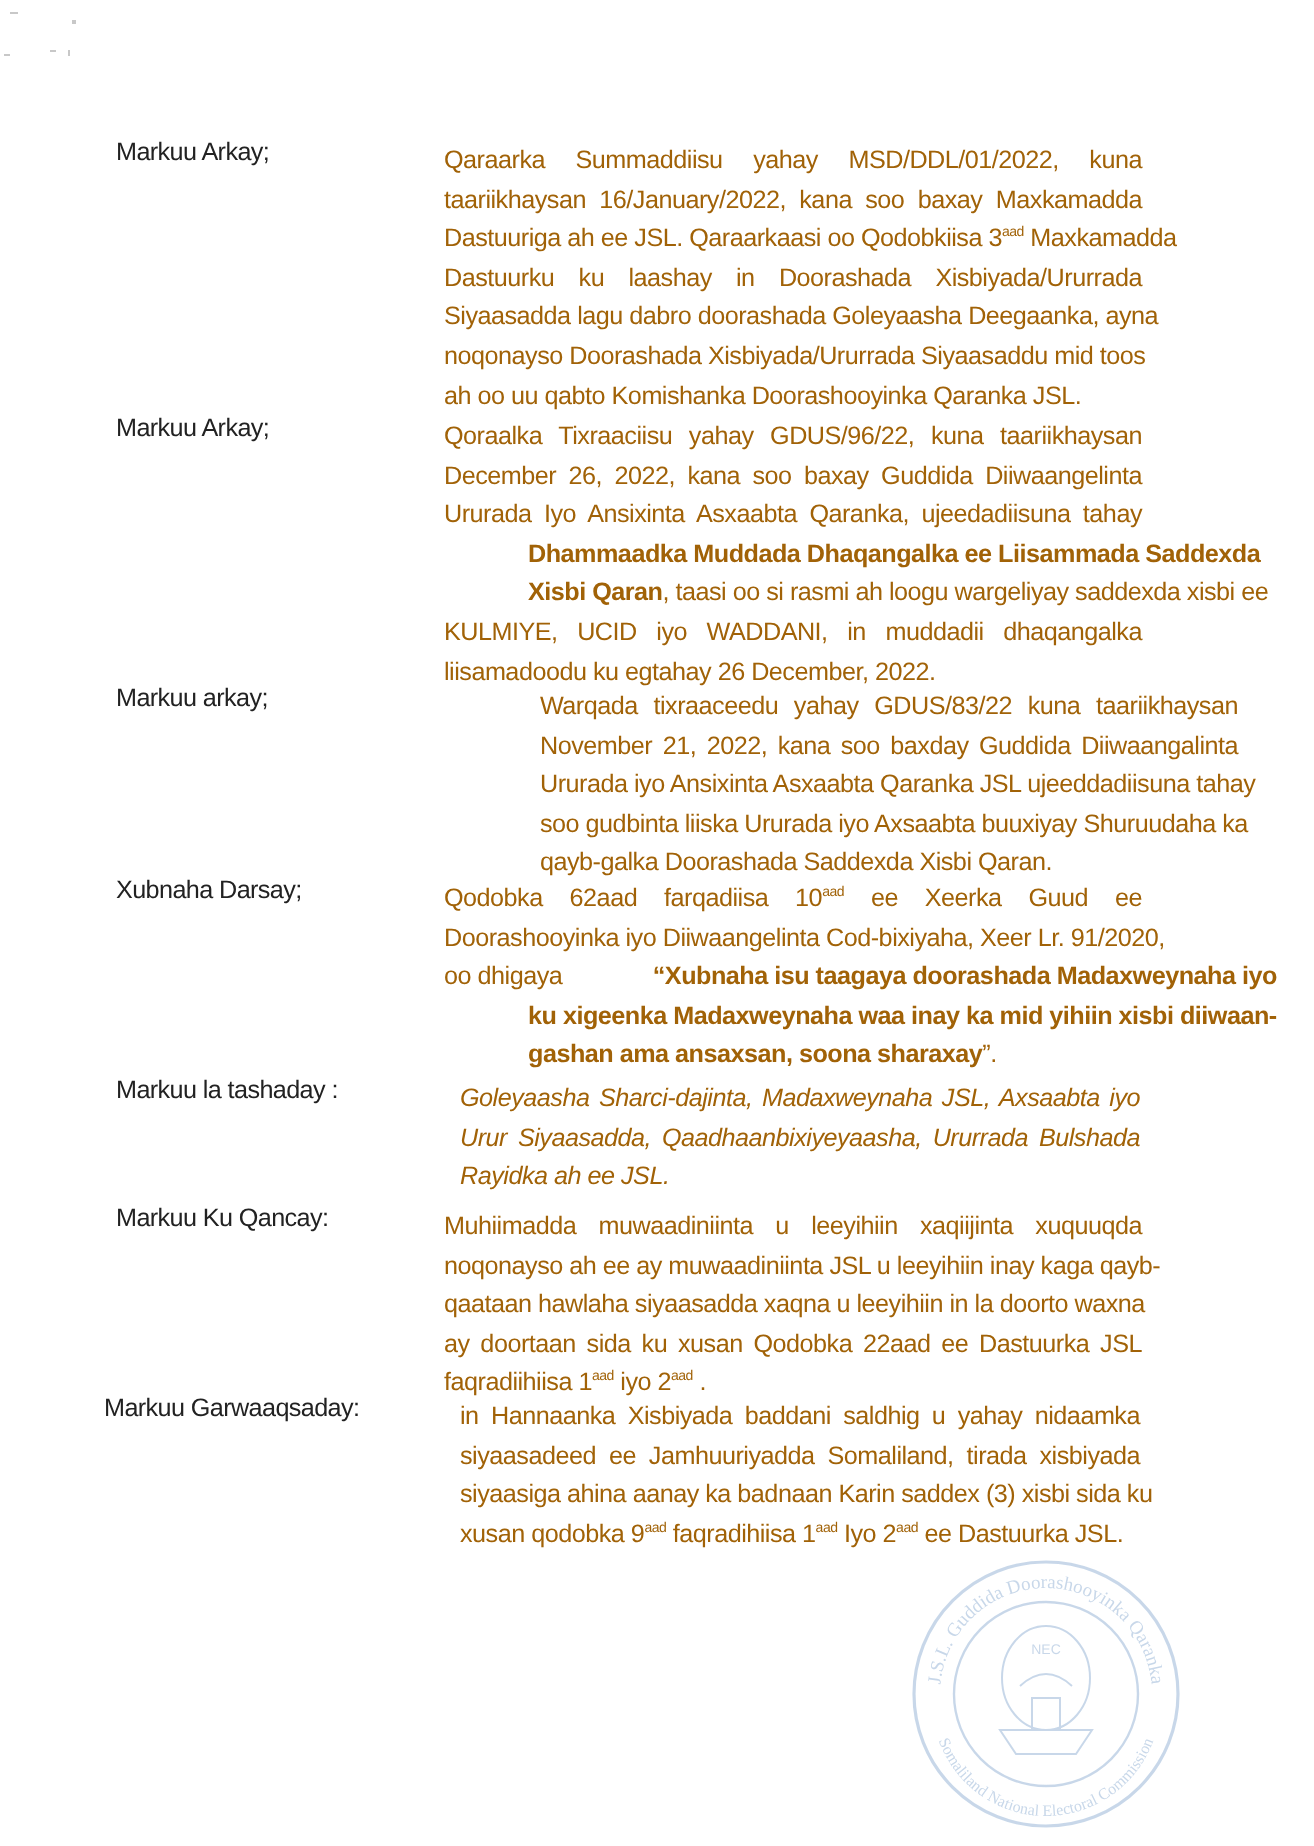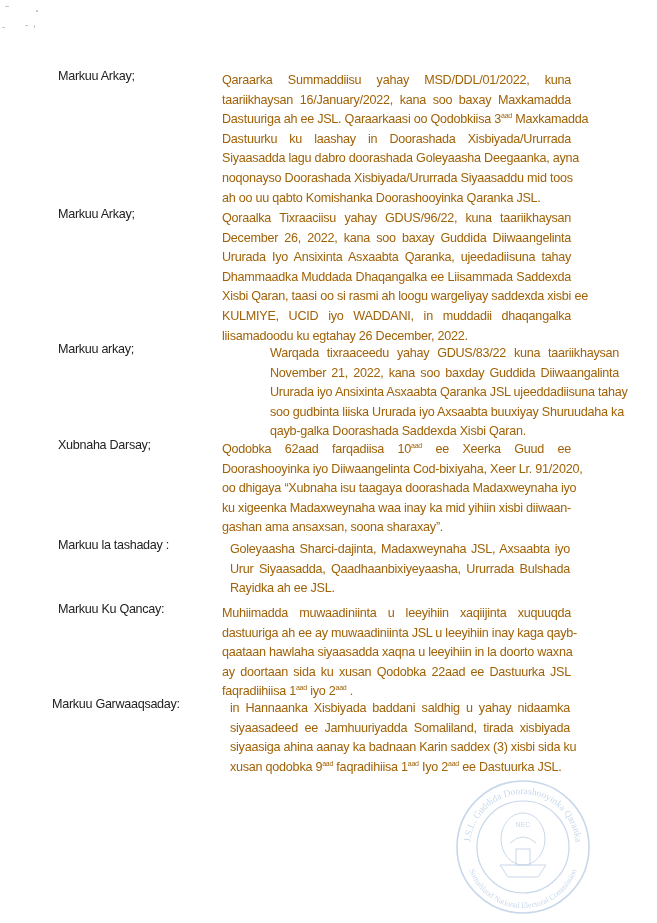--- a/index.html
+++ b/index.html
@@ -15,21 +15,21 @@
       position: absolute; left: 58px; top: 0;
       font-weight: normal; font-size: 12.6px; letter-spacing: -0.3px; color: #222;
     }
     .body {
       position: absolute; top: 2px;
       font-size: 12.6px; line-height: 19.6px;
       text-align: justify; letter-spacing: -0.25px; color: #a16207;
     }
     .body .ln { display: block; text-align: justify; text-align-last: justify; white-space: nowrap; }
     .body .ln.last { text-align-last: left; }
-    .body b { font-weight: normal; }
+    .body b { font-weight: bold; margin-left: 42px; }
     sup { font-size: 7px; line-height: 0; vertical-align: 5px; }
     .stamp { position: absolute; left: 448px; top: 777px; width: 150px; height: 140px; opacity: 0.55; }
   </style>
 </head>
 <body>
 
 <div class="scan-specks">
   <div class="speck" style="left:5px;top:6px;width:4px;height:1px;"></div>
   <div class="speck" style="left:36px;top:10px;width:2px;height:2px;"></div>
   <div class="speck" style="left:2px;top:27px;width:3px;height:1px;"></div>
@@ -80,32 +80,32 @@
     <span class="ln"><span>Qodobka 62aad farqadiisa 10</span><sup>aad</sup><span> ee Xeerka Guud ee</span></span>
     <span class="ln">Doorashooyinka iyo Diiwaangelinta Cod-bixiyaha, Xeer Lr. 91/2020,</span>
     <span class="ln"><span>oo dhigaya </span><b>“Xubnaha isu taagaya doorashada Madaxweynaha iyo</b></span>
     <span class="ln"><b>ku xigeenka Madaxweynaha waa inay ka mid yihiin xisbi diiwaan-</b></span>
     <span class="ln last"><b>gashan ama ansaxsan, soona sharaxay</b><span>”.</span></span>
   </div>
 </div>
 
 <div class="section" style="top:538px;">
   <div class="label">Markuu la tashaday :</div>
-  <div class="body" style="left:230px;width:340px;">
+  <div class="body" style="left:230px;width:340px;font-style:italic;">
     <span class="ln">Goleyaasha Sharci-dajinta, Madaxweynaha JSL, Axsaabta iyo</span>
     <span class="ln">Urur Siyaasadda, Qaadhaanbixiyeyaasha, Ururrada Bulshada</span>
     <span class="ln last">Rayidka ah ee JSL.</span>
   </div>
 </div>
 
 <div class="section" style="top:602px;">
   <div class="label">Markuu Ku Qancay:</div>
   <div class="body" style="left:222px;width:349px;">
     <span class="ln">Muhiimadda muwaadiniinta u leeyihiin xaqiijinta xuquuqda</span>
-    <span class="ln">dastuuriga ah ee ay muwaadiniinta JSL u leeyihiin inay kaga qayb-</span>
+    <span class="ln">noqonayso ah ee ay muwaadiniinta JSL u leeyihiin inay kaga qayb-</span>
     <span class="ln">qaataan hawlaha siyaasadda xaqna u leeyihiin in la doorto waxna</span>
     <span class="ln">ay doortaan sida ku xusan Qodobka 22aad ee Dastuurka JSL</span>
     <span class="ln last"><span>faqradiihiisa 1</span><sup>aad</sup><span> iyo 2</span><sup>aad</sup><span> .</span></span>
   </div>
 </div>
 
 <div class="section" style="top:697px;">
   <div class="label" style="left:52px;">Markuu Garwaaqsaday:</div>
   <div class="body" style="left:230px;width:340px;">
     <span class="ln">in Hannaanka Xisbiyada baddani saldhig u yahay nidaamka</span>

